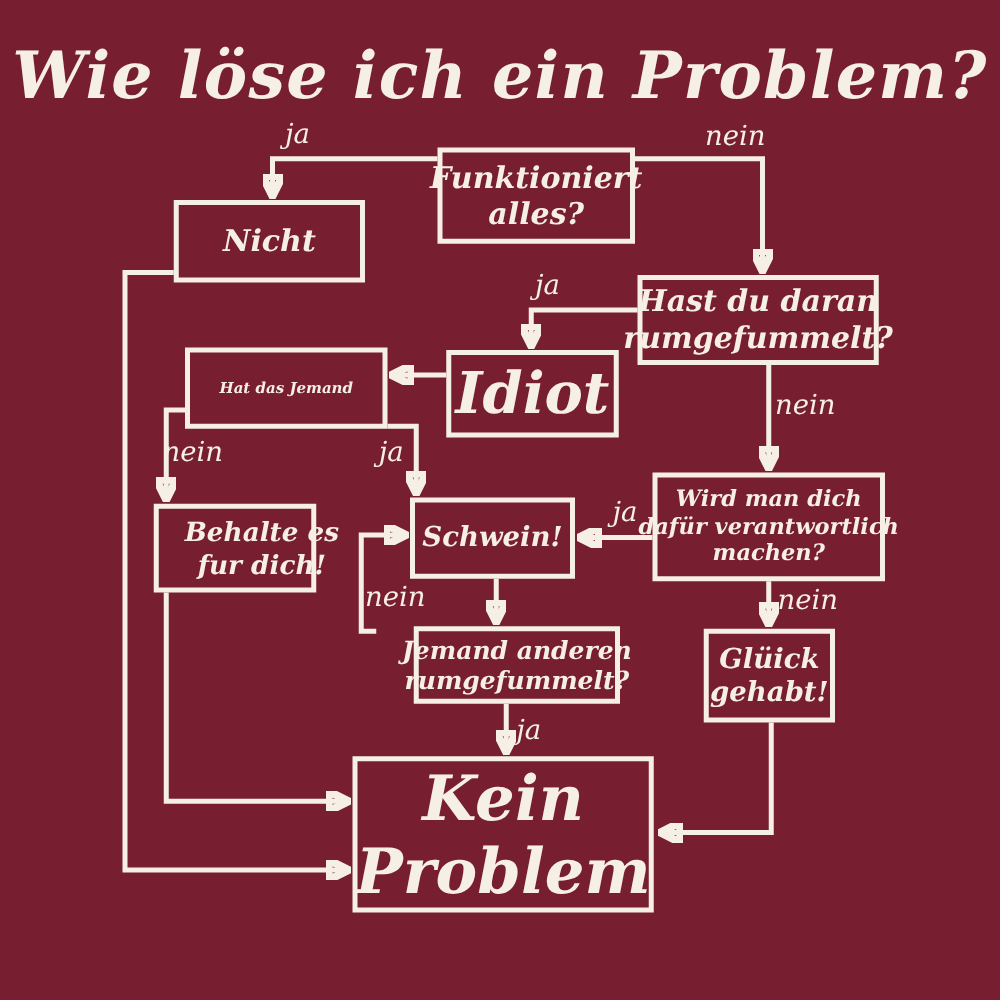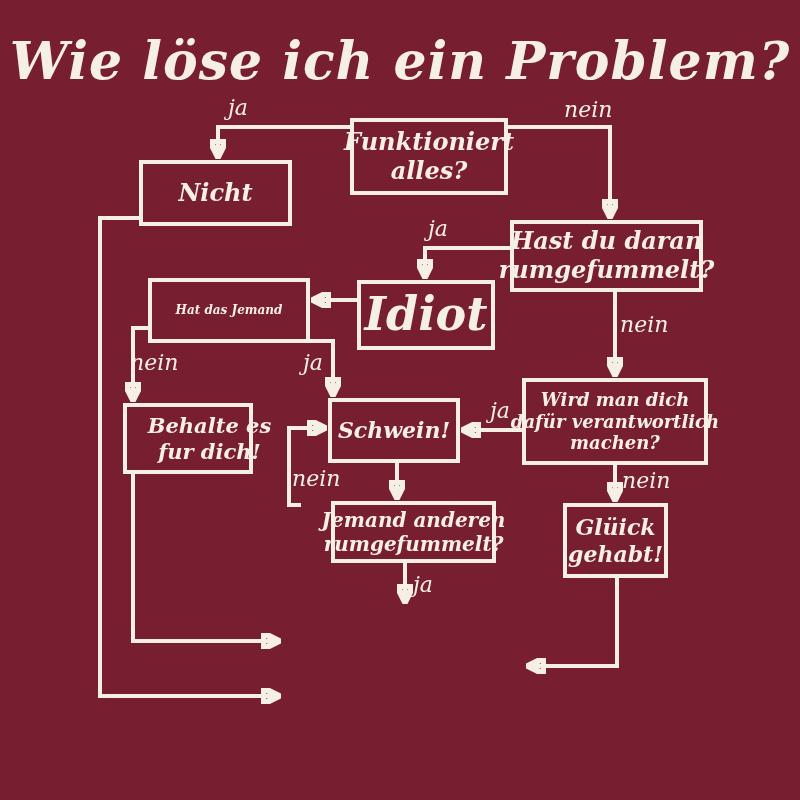--- a/index.html
+++ b/index.html
@@ -141,20 +141,24 @@
   <div class="node n-jemand">
     <span>Jemand anderen</span>
     <span>rumgefummelt?</span>
   </div>
 
   <div class="node n-glueck">
     <span>Glüick</span>
     <span>gehabt!</span>
   </div>
 
+  <div class="node n-kein">
+    <span>Kein</span>
+    <span>Problem</span>
+  </div>
 
   <span class="lbl l-funk-ja">ja</span>
   <span class="lbl l-funk-nein">nein</span>
   <span class="lbl l-hast-ja">ja</span>
   <span class="lbl l-hast-nein">nein</span>
   <span class="lbl l-hat-nein">nein</span>
   <span class="lbl l-hat-ja">ja</span>
   <span class="lbl l-wird-ja">ja</span>
   <span class="lbl l-wird-nein">nein</span>
   <span class="lbl l-loop-nein">nein</span>

